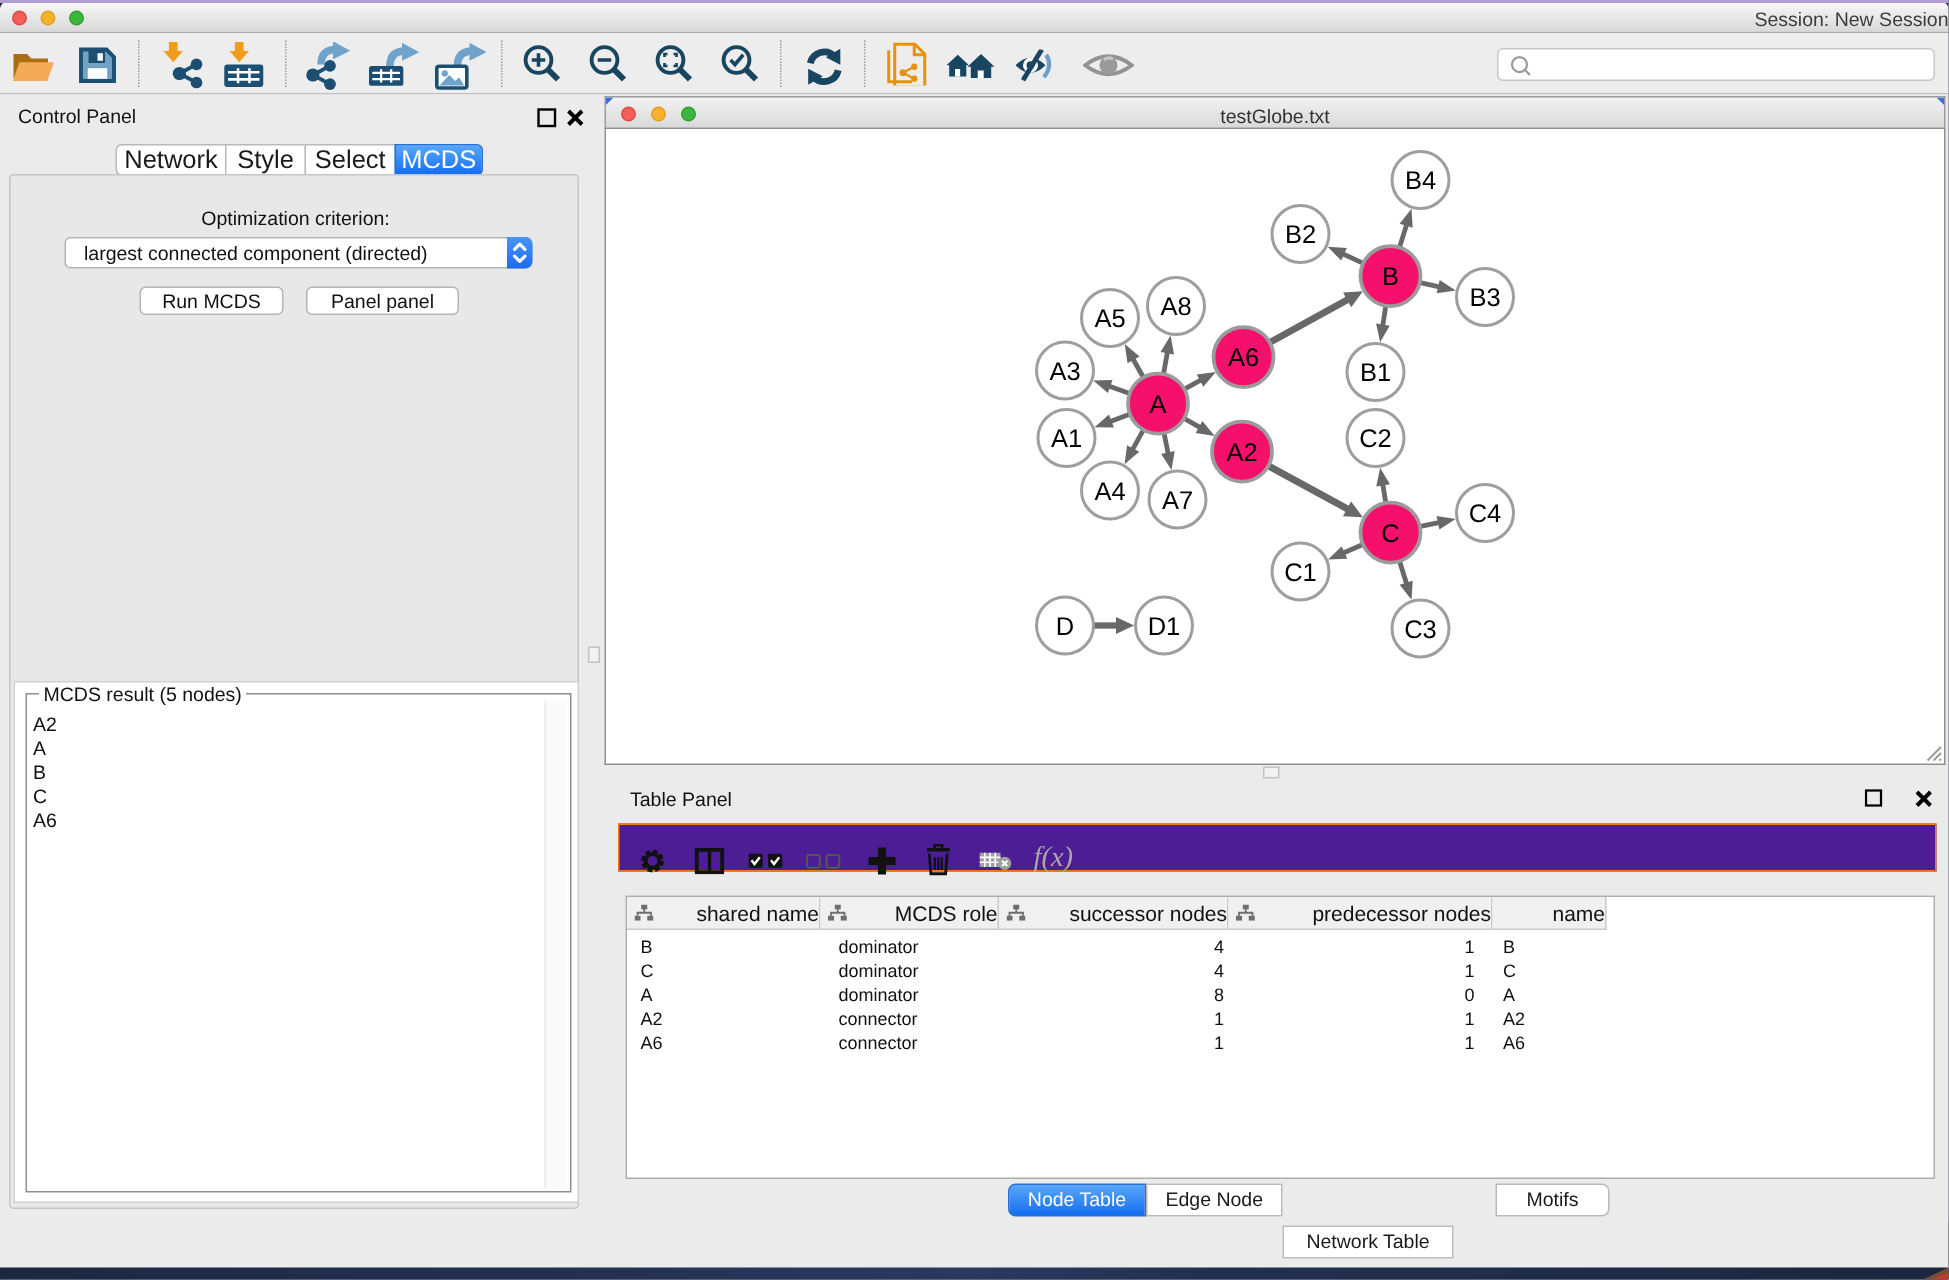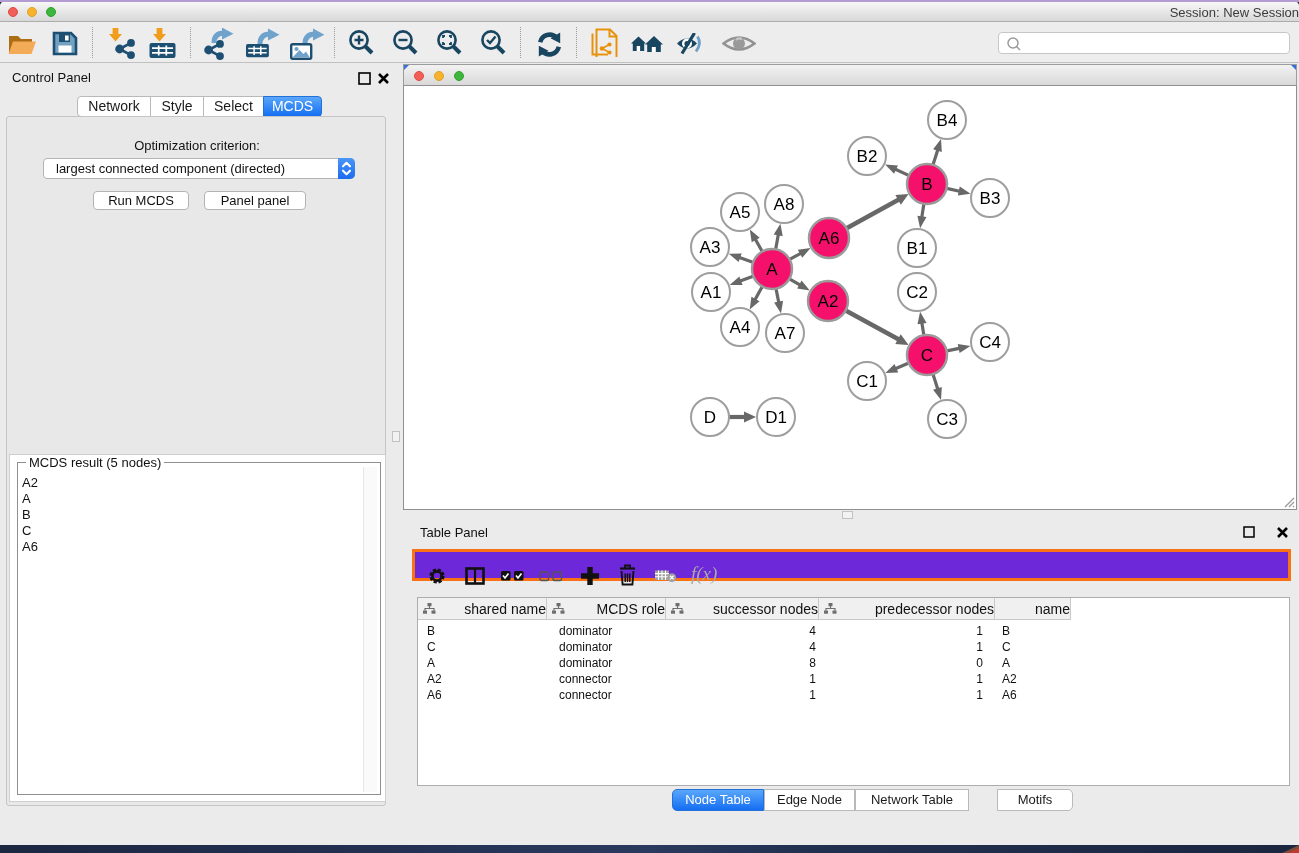--- a/index.html
+++ b/index.html
@@ -11,41 +11,41 @@
 .tl{position:absolute;top:5px;width:10px;height:10px;border-radius:50%}
 #ttl{position:absolute;top:3px;width:100%;text-align:right;font-size:13px;color:#3c3c3c}
 #toolbar{position:absolute;left:0;top:22px;width:1299px;height:41px;background:#eeedee;border-bottom:1px solid #c0c0c0}
 .sep{position:absolute;top:5px;height:31px;width:0;border-left:1px dotted #9a9a9a}
 .ticon{position:absolute;top:29px}
 #searchbox{position:absolute;left:998px;top:10px;width:292px;height:22px;background:#fff;border:1px solid #c6c6c6;border-radius:4px}
 #main{position:absolute;left:0;top:63px;width:1299px;height:751px;background:#ecebeb}
 
 #cphead{position:absolute;left:12px;top:7px;font-size:13px;color:#111}
 #cppanel{position:absolute;left:6px;top:53px;width:380px;height:690px;background:#e9e8e9;border:1px solid #c5c5c5;border-radius:3px}
-.tabseg{position:absolute;font-size:14px;text-align:center;background:#fff;border:1px solid #b9b9b9;color:#1a1a1a}
+.tabseg{position:absolute;font-size:17px;text-align:center;background:#fff;border:1px solid #b9b9b9;color:#1a1a1a}
 .tabsel{background:linear-gradient(#5aa7fa,#146ef2);color:#fff;border:1px solid #2270d8}
 #optlbl{position:absolute;left:0;top:21px;width:380px;text-align:center;font-size:13px;color:#111}
 #dropdown{position:absolute;left:36px;top:41px;width:312px;height:21px;background:#fff;border:1px solid #b4b4b4;border-radius:4px;font-size:13px;color:#111;line-height:19px;padding-left:12px}
 #ddbtn{position:absolute;right:-1px;top:-1px;width:17px;height:21px;background:linear-gradient(#4996f8,#1b6bf0);border-radius:0 5px 5px 0}
 .btn{position:absolute;height:19px;background:#fff;border:1px solid #b4b4b4;border-radius:4px;font-size:13px;color:#111;text-align:center;line-height:17px}
 #whitebox{position:absolute;left:2px;top:337px;width:377px;height:348px;background:#fff;border:1px solid #cfcfcf}
 #fieldset{position:absolute;left:7px;top:7px;width:364px;height:333px;border:1px solid #8f8f8f}
 #fslegend{position:absolute;left:8px;top:-7px;background:#fff;padding:0 3px;font-size:13px;color:#111;line-height:14px}
 
 .fsl2{position:relative}
 #mlist{position:absolute;left:4px;top:12px;font-size:13px;color:#111;line-height:16px}
 #vscroll{position:absolute;right:3px;top:4px;width:14px;height:325px;background:#fafafa;border-left:1px solid #e8e8e8}
 
 #netwin{position:absolute;left:403px;top:1px;width:894px;height:445px}
 #nettb{position:absolute;left:0;top:0;width:894px;height:22px;background:linear-gradient(#f2f2f2,#d9d9d9);border:1px solid #9c9c9c;border-bottom:1px solid #8f8f8f}
 #netttl{position:absolute;top:5px;width:100%;text-align:center;font-size:13px;color:#333}
 #netcanvas{position:absolute;left:0;top:22px;width:894px;height:424px;background:#fff;border:1px solid #8f8f8f;border-top:none}
 
 #tphead{position:absolute;left:420px;top:462px;font-size:13px;color:#111}
-#tptools{position:absolute;left:412px;top:486px;width:879px;height:32px;background:#6d28d9;border:3px solid #f97316}
+#tptools{position:absolute;left:412px;top:486px;width:879px;height:32px;background:#4c1d95;border:1px solid #f97316}
 #tbl{position:absolute;left:417px;top:534px;width:873px;height:189px;background:#fff;border:1px solid #adadad}
 .hdrcell{position:absolute;top:0;height:22px;background:#f1f0f1;border-right:1px solid #c9c9c9;border-bottom:1px solid #c9c9c9;font-size:14px;color:#111;text-align:right;line-height:22px}
 .rowtxt{position:absolute;font-size:12px;color:#111;height:16px;line-height:16px}
 
 .btab{position:absolute;top:726px;height:22px;font-size:13px;text-align:center;line-height:20px;background:#fff;border:1px solid #b9b9b9;color:#1a1a1a}
 .btab.tabsel{background:linear-gradient(#5aa7fa,#146ef2);color:#fff;border-color:#2270d8}
 
 #statusbar{position:absolute;left:0;top:814px;width:1299px;height:31px;background:#ecebeb;border-top:1px solid #c6c6c6}
 #listbtn{position:absolute;left:12px;top:7px;width:24px;height:23px;background:#f3f3f3;border:1px solid #b9b9b9}
 #membtn{position:absolute;right:10px;top:8px;width:76px;height:23px;background:#fbfbfb;border:1px solid #9f9f9f;font-size:12px;color:#111;display:flex;align-items:center;justify-content:center}
@@ -267,20 +267,21 @@
         <div id="mlist">A2<br>A<br>B<br>C<br>A6</div>
         <div id="vscroll"></div>
       </div>
     </div>
   </div>
   <div id="netwin">
     <div id="nettb">
       <div class="tl" style="left:10px;top:6px;background:#f25f58;border:1px solid #dd4d44"></div>
       <div class="tl" style="left:30px;top:6px;background:#f8b32c;border:1px solid #e0a023"></div>
       <div class="tl" style="left:50px;top:6px;background:#3eb53c;border:1px solid #2fa32e"></div>
+      <div id="netttl">testGlobe.txt</div>
       <svg style="position:absolute;left:0;top:0" width="5" height="5">
             <path d="M0 0L5 0L0 5Z" fill="#3a6fd8"></path>
           </svg>
       <svg style="position:absolute;right:0;top:0" width="5" height="5">
             <path d="M0 0L5 0L5 5Z" fill="#3a6fd8"></path>
           </svg>
     </div>
     <div id="netcanvas">
       <svg id="graphsvg" width="892" height="422">
 <line x1="351.2" y1="189.4" x2="334.1" y2="195.8" stroke-width="3.2"></line>
@@ -483,21 +484,21 @@
 <div class="rowtxt" style="left:401px;width:164px;top:73px;text-align:right">1</div>
 <div class="rowtxt" style="left:584px;top:73px">A2</div>
 <div class="rowtxt" style="left:9px;top:89px">A6</div>
 <div class="rowtxt" style="left:141px;top:89px">connector</div>
 <div class="rowtxt" style="left:248px;width:150px;top:89px;text-align:right">1</div>
 <div class="rowtxt" style="left:401px;width:164px;top:89px;text-align:right">1</div>
 <div class="rowtxt" style="left:584px;top:89px">A6</div>
       </div>
   <div class="btab tabsel" style="left:672px;width:92px;border-radius:5px 0 0 5px;">Node Table</div>
 <div class="btab" style="left:764px;width:91px;">Edge Node</div>
-<div class="btab" style="left:855px;width:114px;">Network Table</div>
+<div class="btab" style="left:855px;width:114px;margin-top:28px;">Network Table</div>
 <div class="btab" style="left:969px;width:76px;border-radius:0 5px 5px 0;margin-left:28px;">Motifs</div>
 </div>
 <div class="abs" style="left:0;top:845px;width:1299px;height:8px;background:linear-gradient(90deg,#1c2742 0%,#233052 30%,#2a3a5e 50%,#223050 62%,#1b2640 100%)"></div>
 <svg class="abs" style="left:1282px;top:845px" width="17" height="8">
       <path d="M17 0 L17 8 L0 8 Z" fill="#7e4a3a"></path>
       <path d="M17 3 L17 8 L6 8 Z" fill="#c23b2e"></path>
     </svg>
 </div>
 
 </body></html>

